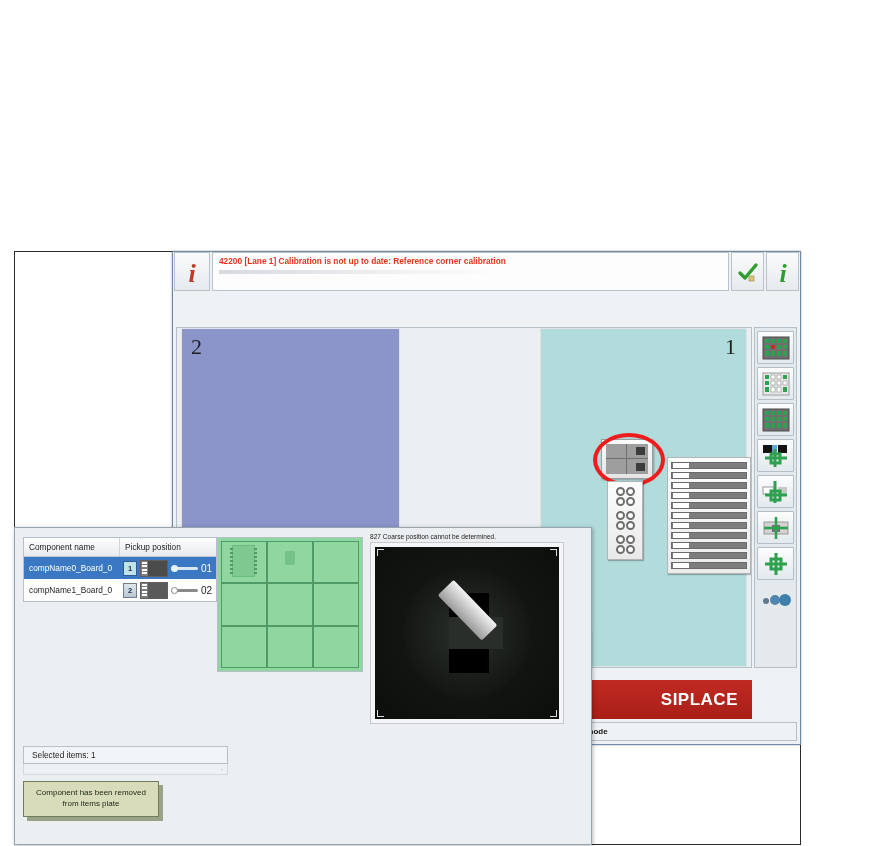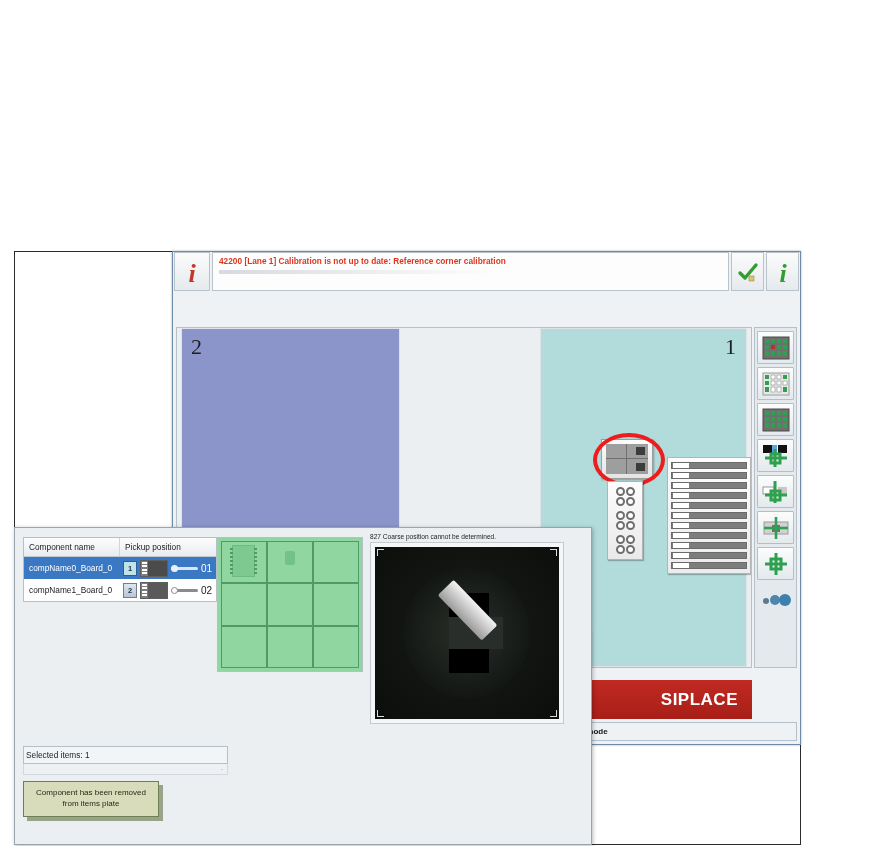--- a/index.html
+++ b/index.html
@@ -129,21 +129,21 @@
   .imgbox { position: relative; width: 194px; height: 182px; background: #f4f6f7; border: 1px solid #c4cacf; padding: 4px; }
   .imgbox-inner { position: relative; width: 100%; height: 100%; background: radial-gradient(ellipse at 50% 48%, #1e221e 0%, #121512 45%, #0c0e0c 100%); overflow: hidden; }
   .img-ring { position: absolute; left: 16%; top: 12%; width: 68%; height: 76%; border-radius: 50%; background: radial-gradient(circle, rgba(48,54,48,.65) 0%, rgba(24,28,24,.25) 72%, rgba(0,0,0,0) 76%); }
   .img-slot { position: absolute; left: 40%; top: 27%; width: 22%; height: 46%; background: #000; }
   .img-slot:after { content: ""; position: absolute; left: 0; right: -35%; top: 30%; height: 40%; background: #2a2e2a; }
   .img-part { position: absolute; left: 33%; top: 30%; width: 34%; height: 13%; background: linear-gradient(180deg,#f2f2f2,#9a9a9a); transform: rotate(46deg); transform-origin: 50% 50%; border-radius: 2px; }
   .corner { position: absolute; width: 7px; height: 7px; }
   .corner:before, .corner:after { content: ""; position: absolute; background: #d8dde0; }
   .corner:before { width: 7px; height: 1px; top: 0; } .corner:after { width: 1px; height: 7px; left: 0; }
 
-  .sel-bar { position: absolute; left: 14px; top: 745px; width: 205px; height: 18px; border: 1px solid #b8c0c7; background: #f2f5f7; display: flex; align-items: center; padding-left: 2px; font-size: 8.3px; color: #1c1c1c; }
+  .sel-bar { position: absolute; left: 14px; top: 745px; width: 205px; height: 18px; border: 1px solid #b8c0c7; background: #f2f5f7; display: flex; align-items: center; padding-left: 8px; font-size: 8.3px; color: #1c1c1c; }
   .sel-under { position: absolute; left: 14px; top: 763px; width: 205px; height: 11px; border-left: 1px solid #d2d8dd; border-right: 1px solid #d2d8dd; border-bottom: 1px solid #d2d8dd; background: #eef1f3; }
 
   .toast { position: absolute; left: 14px; top: 780px; width: 136px; height: 36px; background: #d8dcbb; border: 1px solid #6f7f55; box-shadow: 4px 4px 0 rgba(107,122,82,.65); display: flex; align-items: center; justify-content: center; text-align: center; }
   .toast-text { font-size: 8px; color: #1d2413; line-height: 1.35; padding: 0 4px; }
 
   .tick-ghost { position: absolute; right: 9px; top: 764px; font-size: 7px; color: #9aa2a8; }
 </style>
 </head>
 <body>
 

